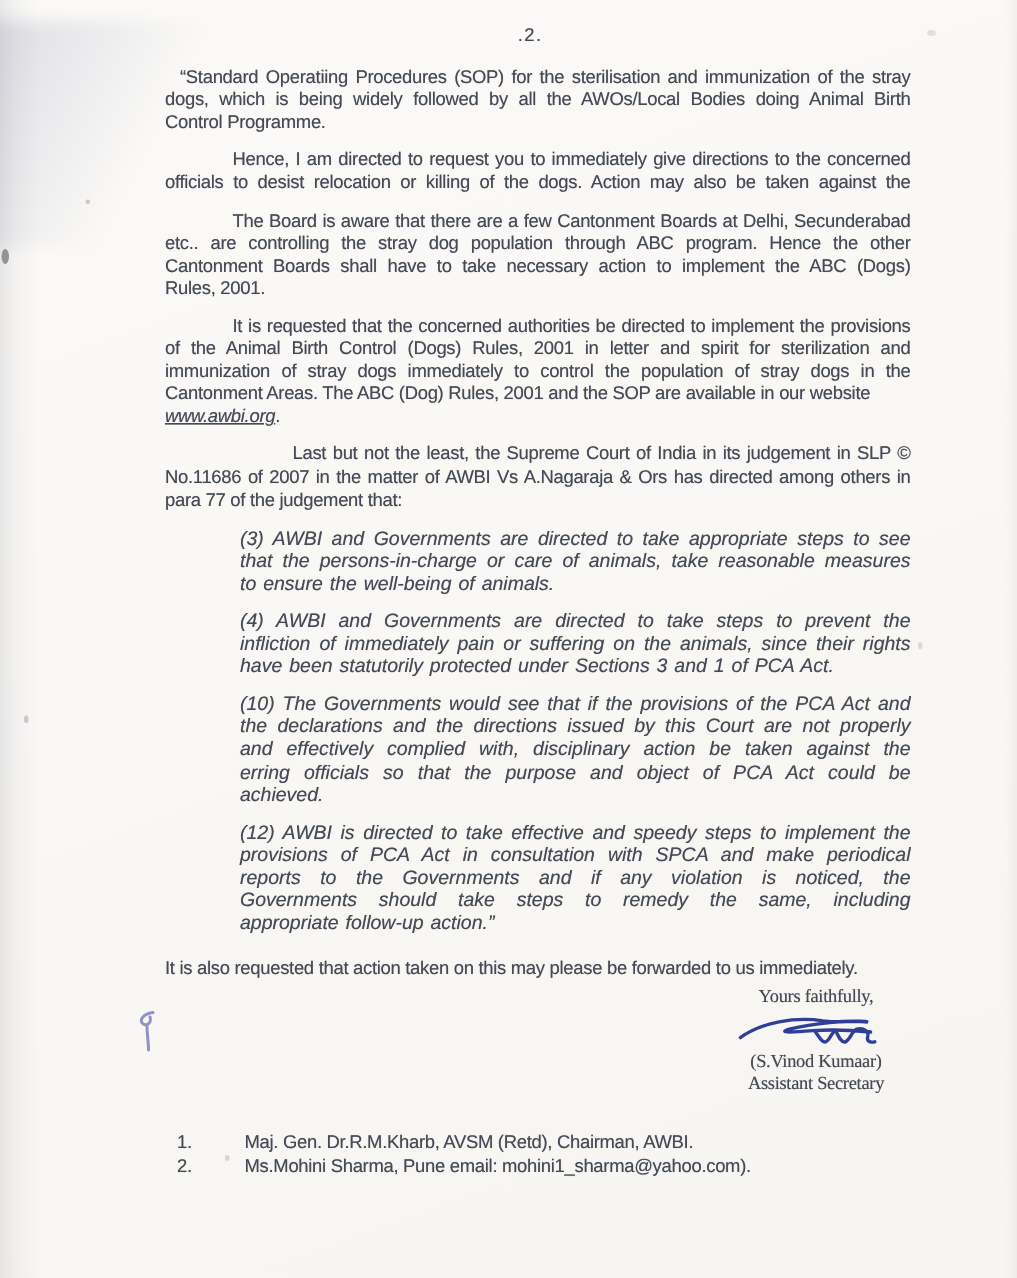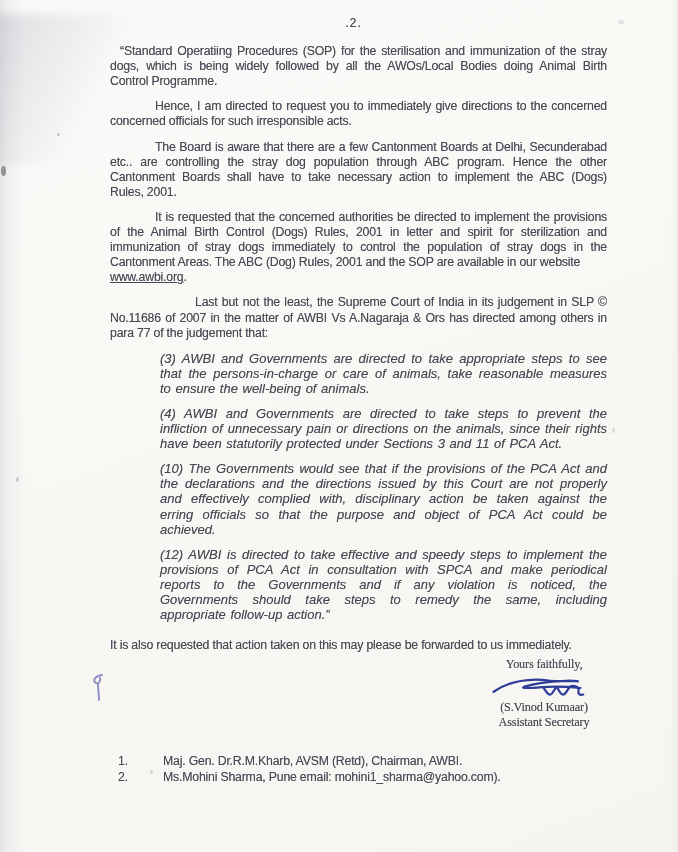--- a/index.html
+++ b/index.html
@@ -29,21 +29,21 @@
   }
   .page-num{text-align:center;margin:0 0 13px -10px;letter-spacing:1px;}
   .para,.quote{margin:0 0 10px 0;}
   .tline{text-align:justify;text-align-last:justify;min-height:15.1px;}
   .tline-last{text-align-last:left;}
   .para .tline:first-child{text-indent:var(--ind,0px);}
   .quote{
     margin-left:50px;font-style:italic;font-size:13px;
     letter-spacing:0;word-spacing:1px;
   }
-  .link{text-decoration:underline;cursor:pointer;}
+  .link{text-decoration:underline;cursor:pointer;font-style:italic;}
   .closing{margin:16px 0 4px 0;}
   .sign-block{
     width:150px;margin:0 -12px 0 auto;text-align:center;line-height:15.5px;font-family:Liberation Serif, serif;
   }
   .sig-svg{display:block;margin:1px auto -2px auto;color:var(--signature-blue,#2e3e99);}
   .ink-mark{position:absolute;left:90px;top:672px;color:var(--inkmark-blue,#8f93c6);}
   .copy-section{margin-top:22px;}
   .copy-list{margin-top:13px;line-height:16px;}
   .copy-item{display:flex;padding-left:8px;}
   .copy-item .num{width:45px;flex:0 0 45px;}
@@ -70,21 +70,21 @@
     <div class="page-num">.2.</div>
 
     <div class="para" style="--ind:10px">
         <div class="tline">“Standard Operatiing Procedures (SOP) for the sterilisation and immunization of the stray</div>
         <div class="tline">dogs, which is being widely followed by all the AWOs/Local Bodies doing Animal Birth</div>
         <div class="tline tline-last">Control Programme.</div>
       </div>
 
     <div class="para" style="--ind:45px">
         <div class="tline">Hence, I am directed to request you to immediately give directions to the concerned</div>
-        <div class="tline tline-last">concerned officials for such irresponsible acts.</div>
+        <div class="tline">officials to desist relocation or killing of the dogs. Action may also be taken against the</div>
       </div>
 
     <div class="para" style="--ind:45px">
         <div class="tline">The Board is aware that there are a few Cantonment Boards at Delhi, Secunderabad</div>
         <div class="tline">etc.. are controlling the stray dog population through ABC program. Hence the other</div>
         <div class="tline">Cantonment Boards shall have to take necessary action to implement the ABC (Dogs)</div>
         <div class="tline tline-last">Rules, 2001.</div>
       </div>
 
     <div class="para" style="--ind:45px">
@@ -104,22 +104,22 @@
       </div>
 
     <div class="quote">
         <div class="tline">(3) AWBI and Governments are directed to take appropriate steps to see</div>
         <div class="tline">that the persons-in-charge or care of animals, take reasonable measures</div>
         <div class="tline tline-last">to ensure the well-being of animals.</div>
       </div>
 
     <div class="quote">
         <div class="tline">(4) AWBI and Governments are directed to take steps to prevent the</div>
-        <div class="tline">infliction of unnecessary pain or directions on the animals, since their rights</div>
-        <div class="tline tline-last">have been statutorily protected under Sections 3 and 11 of PCA Act.</div>
+        <div class="tline">infliction of immediately pain or suffering on the animals, since their rights</div>
+        <div class="tline tline-last">have been statutorily protected under Sections 3 and 1 of PCA Act.</div>
       </div>
 
     <div class="quote">
         <div class="tline">(10) The Governments would see that if the provisions of the PCA Act and</div>
         <div class="tline">the declarations and the directions issued by this Court are not properly</div>
         <div class="tline">and effectively complied with, disciplinary action be taken against the</div>
         <div class="tline">erring officials so that the purpose and object of PCA Act could be</div>
         <div class="tline tline-last">achieved.</div>
       </div>
 

